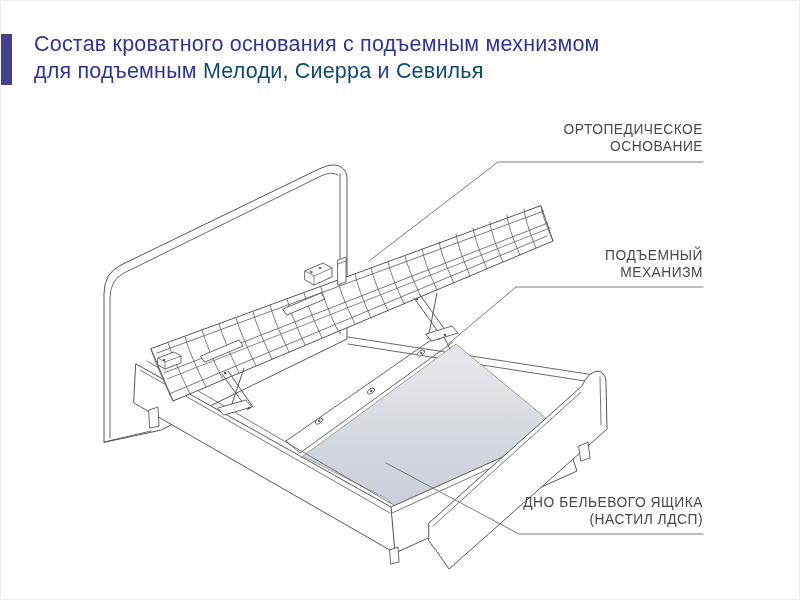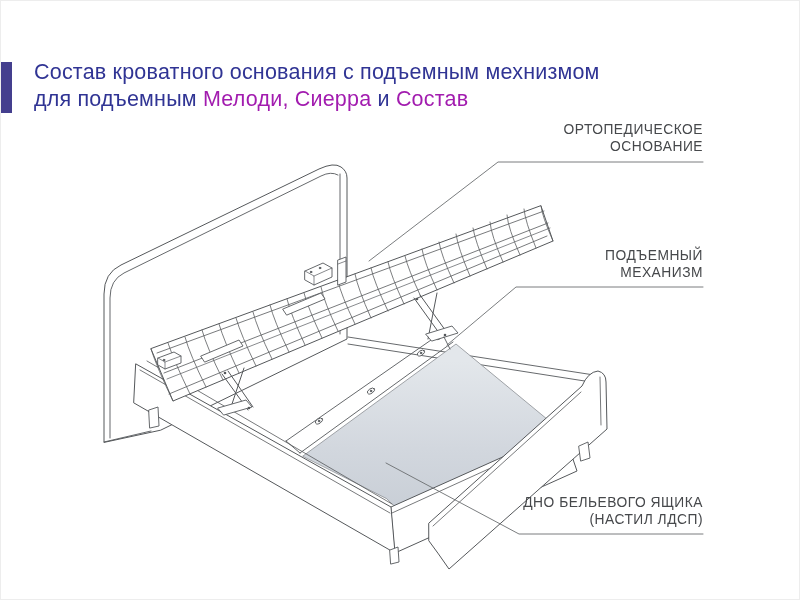--- a/index.html
+++ b/index.html
@@ -1,42 +1,42 @@
 <!DOCTYPE html>
 <html><head>
 <meta charset="utf-8">
 <style>
   html,body{margin:0;padding:0;background:#ffffff;}
   .page{
     position:relative;width:800px;height:600px;background:#ffffff;
     overflow:hidden;border:1px solid #ededed;box-sizing:border-box;
     font-family:"Liberation Sans",sans-serif;
   }
-  .header{position:absolute;top:0;left:0;width:800px;height:110px;margin-top:28px;}
+  .header{position:absolute;top:0;left:0;width:800px;height:110px;}
   .accent-bar{position:absolute;left:0;top:33px;width:11px;height:51px;background:#443f8e;}
   .title{
     position:absolute;left:33px;top:30px;margin:0;
     font:400 21.5px/27px "Liberation Sans",sans-serif;
     color:#303494;letter-spacing:.2px;white-space:nowrap;
   }
-  .title .hl{color:#a21caf;}
+  .title .hl{color:#0c4a6e;}
   .diagram-svg{position:absolute;left:0;top:0;}
   .lbl{
     font-family:"Liberation Sans",sans-serif;font-size:13.8px;
     letter-spacing:.5px;fill:#46484b;
   }
 </style>
 </head>
 <body>
 
 <div class="page">
 
   <div class="header">
     <div class="accent-bar"></div>
-    <h1 class="title"><span>Состав кроватного основания с подъемным мехнизмом</span><br><span><span>для подъемным </span><span class="hl">Мелоди, Сиерра</span><span> и </span><span class="hl">Состав</span></span>
+    <h1 class="title"><span>Состав кроватного основания с подъемным мехнизмом</span><br><span><span>для подъемным </span><span class="hl">Мелоди, Сиерра</span><span> и </span><span class="hl">Севилья</span></span>
     </h1>
   </div>
 
   <svg class="diagram-svg" width="800" height="600" viewBox="0 0 800 600" fill="none" stroke-linejoin="round" stroke-linecap="round">
     <defs>
       <linearGradient id="ldsp" x1="430" y1="360" x2="430" y2="520" gradientUnits="userSpaceOnUse">
         <stop offset="0" stop-color="#e3e7eb"></stop>
         <stop offset="0.55" stop-color="#d2d7de"></stop>
         <stop offset="1" stop-color="#c7cdd5"></stop>
       </linearGradient>

